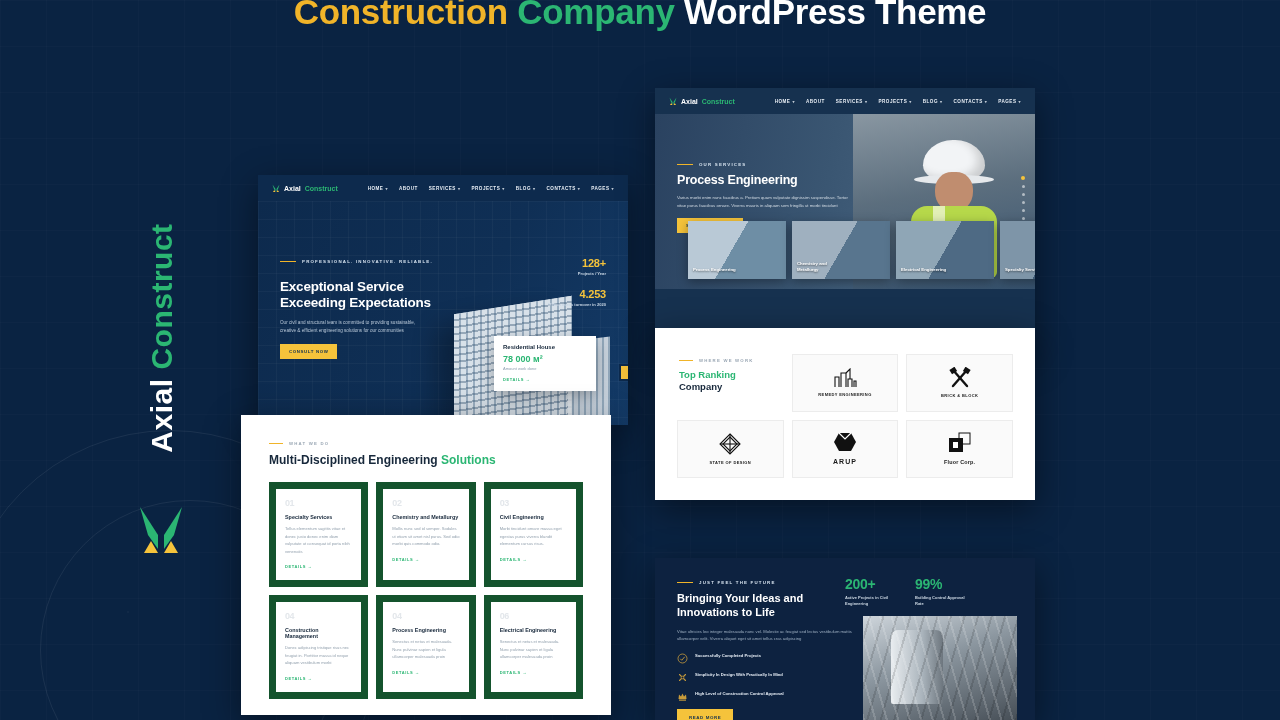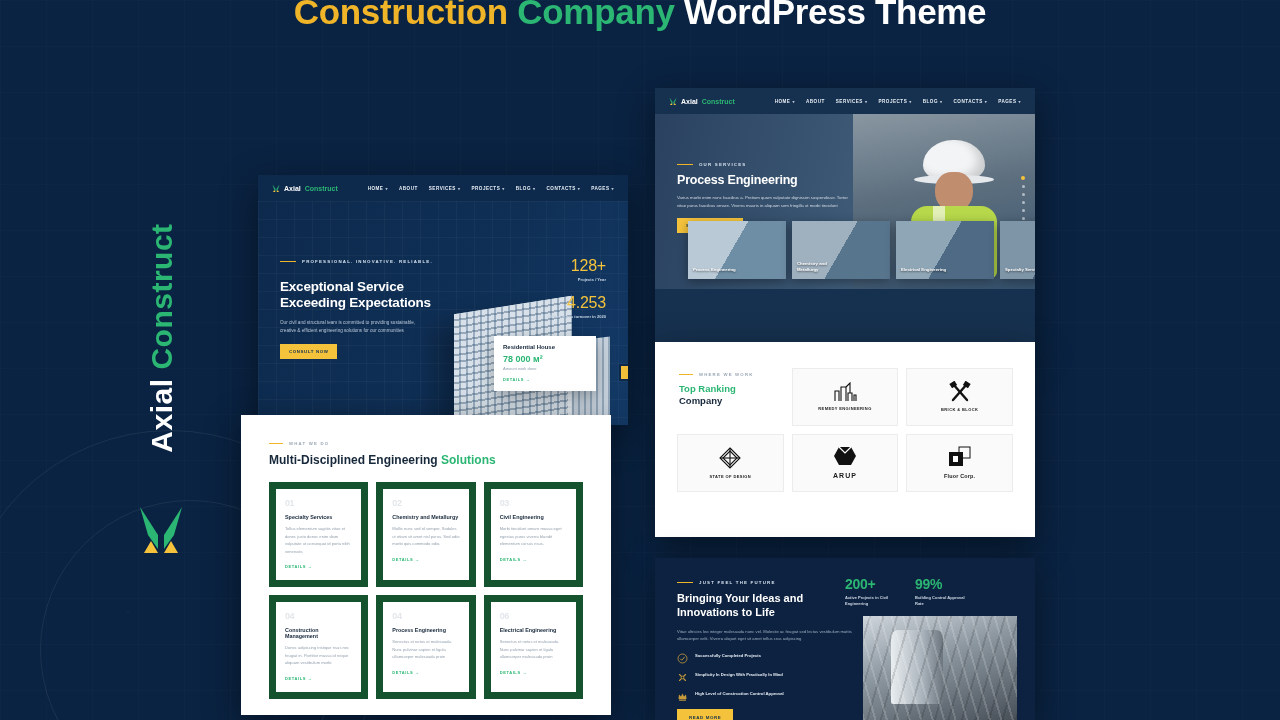--- a/index.html
+++ b/index.html
@@ -55,21 +55,21 @@
   
   .shot{ position:absolute; overflow:hidden; box-shadow:0 10px 34px rgba(0,0,0,.45); }
 
   
   #shotLeft{ left:258px; top:175px; width:370px; height:250px; background:#0d2a4d; }
   
   #shotLeft2{ left:241px; top:415px; width:370px; height:300px; background:#fff; }
 
   
   #shotRight{ left:655px; top:88px; width:380px; height:262px; background:#16314f; }
-  #shotRight2{ left:655px; top:342px; width:380px; height:195px; background:#fff; }
+  #shotRight2{ left:655px; top:328px; width:380px; height:172px; background:#fff; }
   #shotRight3{ left:655px; top:558px; width:380px; height:162px; background:#0d2240; }
 
   
   .nav{
     display:flex; align-items:center; height:26px;
     padding:0 14px; gap:8px;
   }
   .nav .brand{ display:flex; align-items:center; gap:4px; font-size:7px; font-weight:bold; }
   .nav .brand .b1{ color:#fff; }
   .nav .brand .b2{ color:#2bb673; }
@@ -105,21 +105,21 @@
     letter-spacing:-.2px;
   }
   .hero-p{ font-size:4.6px; color:#b9c8d8; line-height:1.75; margin-top:7px; width:150px; }
   .btn-gold{
     display:inline-block; margin-top:9px;
     background:#f5c33b; color:#12304f;
     font-size:4.4px; font-weight:bold; letter-spacing:.6px;
     padding:5px 9px;
   }
   .hero-stats{ position:absolute; right:22px; top:56px; text-align:right; }
-  .stat-num{ color:#f5c33b; font-size:16px; font-weight:normal; letter-spacing:-.2px; }
+  .stat-num{ color:#f5c33b; font-size:11px; font-weight:bold; letter-spacing:-.2px; }
   .stat-lbl{ color:#c8d6e4; font-size:4.1px; font-weight:bold; margin-top:2px; line-height:1.5; }
   .stat-gap{ height:11px; }
 
   
   .building{
     position:absolute; right:56px; bottom:-6px;
     width:118px; height:126px;
     background:
       repeating-linear-gradient(90deg,#dfe7ee 0 5px,#9fb2c4 5px 7px),
       #cfdae4;

